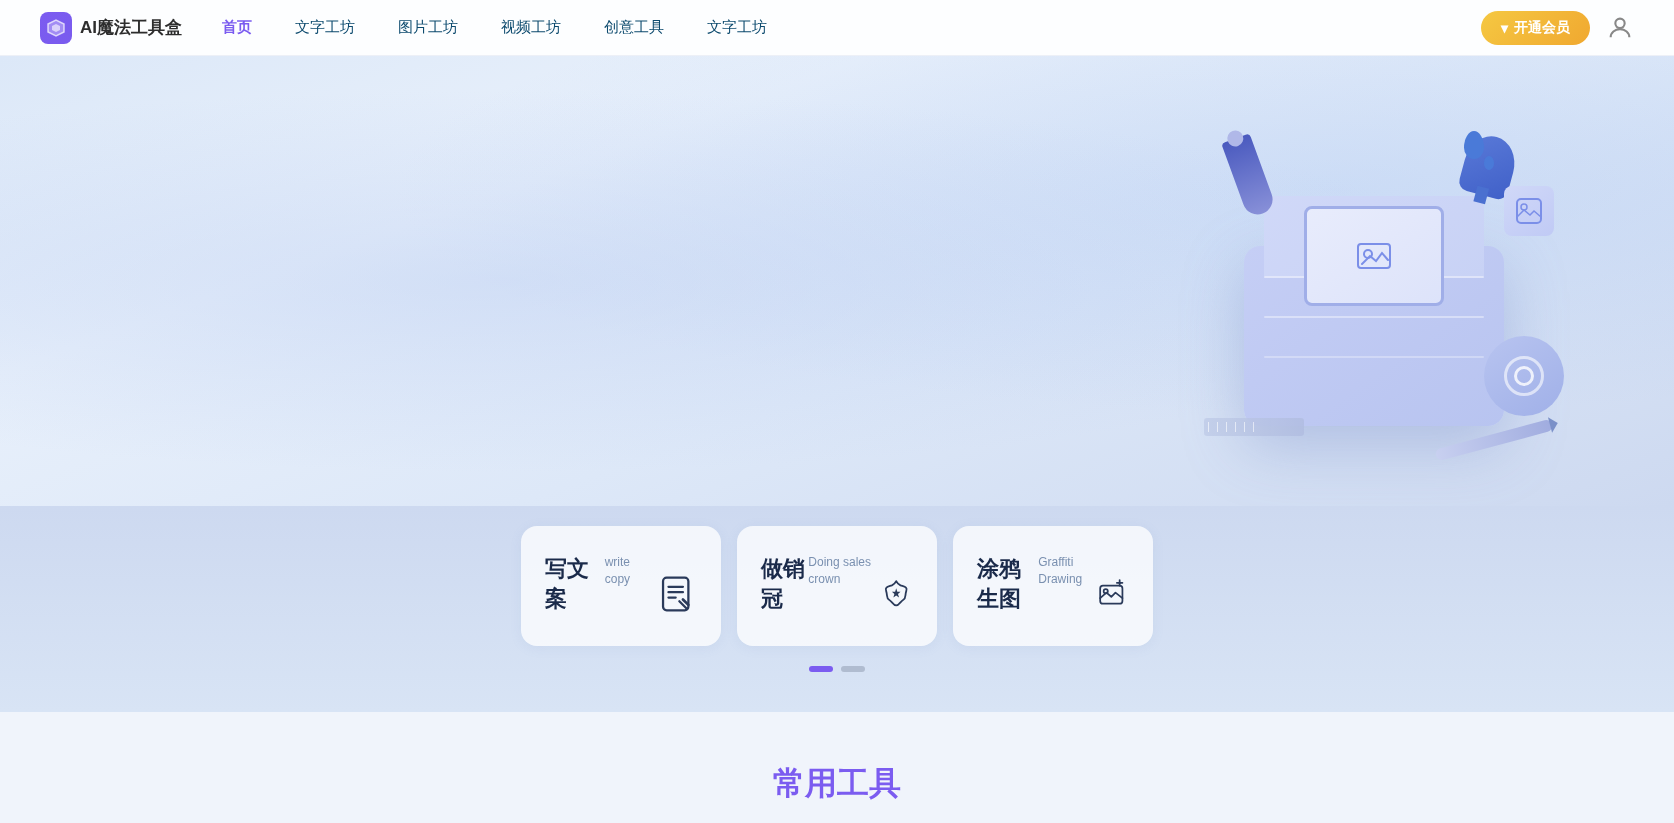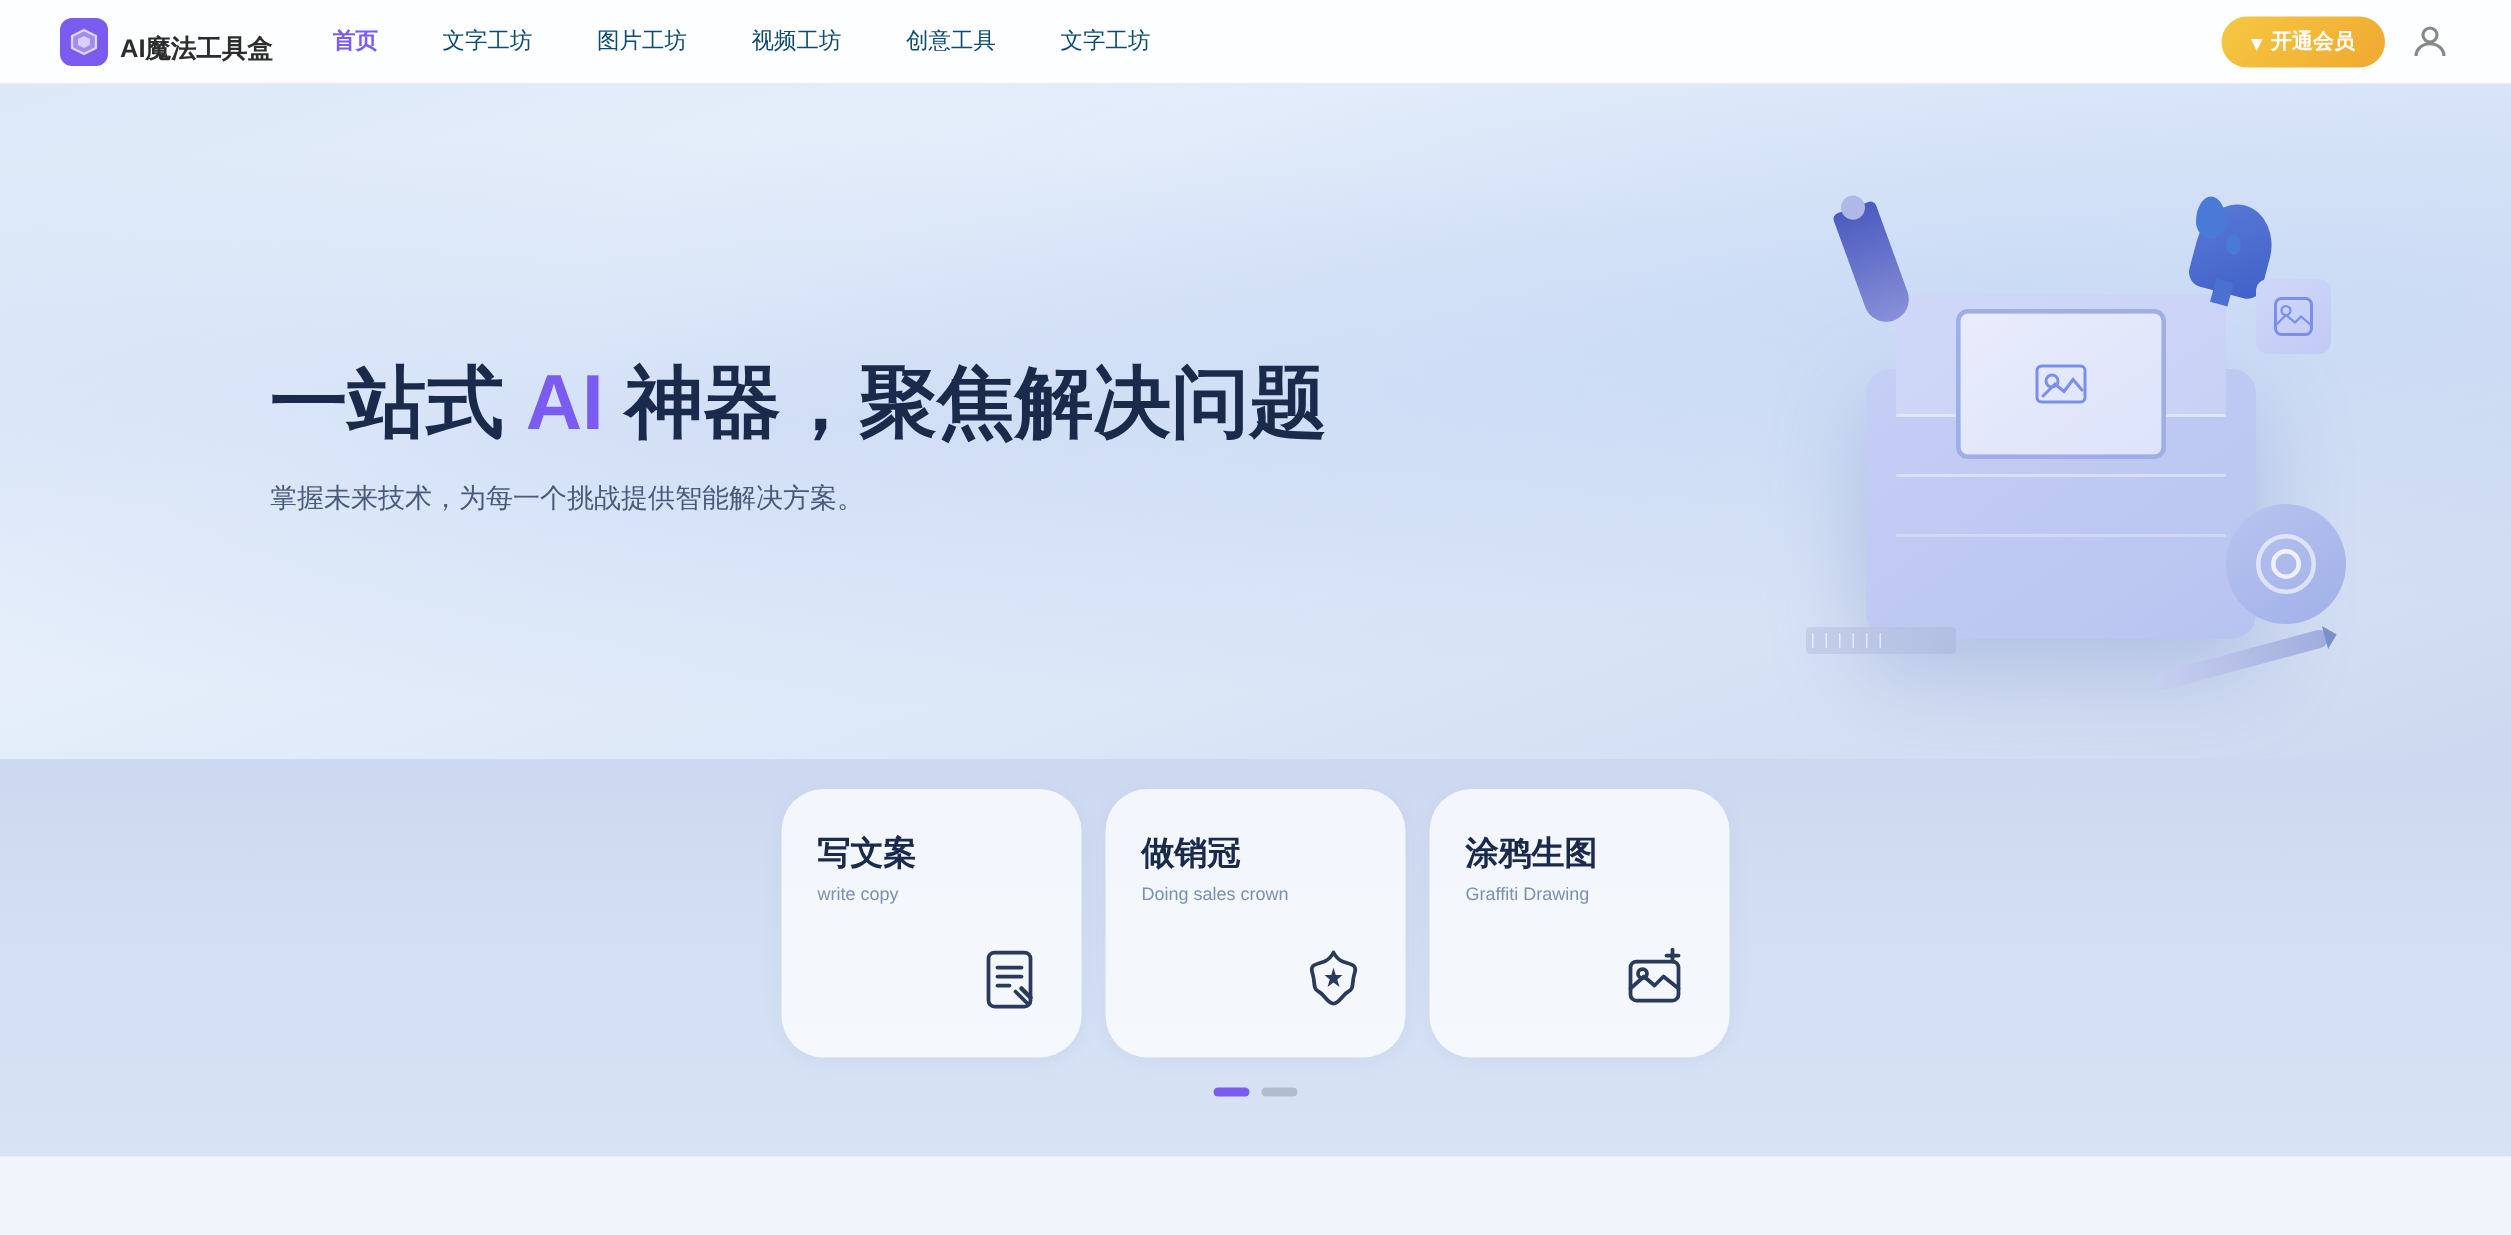--- a/index.html
+++ b/index.html
@@ -5,21 +5,21 @@
     * { margin: 0; padding: 0; box-sizing: border-box; }
     body { font-family: 'PingFang SC', 'Microsoft YaHei', sans-serif; background: #f0f4fb; overflow-x: hidden; }
 
     
     nav {
       position: fixed; top: 0; left: 0; right: 0; z-index: 100;
       background: rgba(255,255,255,0.85); backdrop-filter: blur(8px);
       display: flex; align-items: center; padding: 0 40px; height: 56px;
       border-bottom: 1px solid rgba(200,210,230,0.3);
     }
-    .nav-logo { display: flex; align-items: flex-end; gap: 8px; margin-right: 40px; }
+    .nav-logo { display: flex; align-items: center; gap: 8px; margin-right: 40px; }
     .nav-logo-icon { width: 32px; height: 32px; }
     .nav-logo-text { font-size: 17px; font-weight: 700; color: #2d2d2d; }
     .nav-links { display: flex; gap: 43px; flex: 1; }
     .nav-link { font-size: 15px; color: #0c4a6e; cursor: pointer; text-decoration: none; }
     .nav-link.active { color: #7b5cf0; font-weight: 600; }
     .nav-actions { display: flex; align-items: center; gap: 16px; }
     .btn-vip {
       background: linear-gradient(135deg, #f5c842, #f0a830);
       color: #fff; border: none; border-radius: 20px;
       padding: 8px 20px; font-size: 14px; cursor: pointer;
@@ -131,24 +131,24 @@
     
     .cards-section {
       background: linear-gradient(180deg, #cdd9f0 0%, #d8e4f5 100%);
       padding: 20px 80px 40px;
     }
     .cards-row {
       display: flex; gap: 16px; justify-content: center;
     }
     .card {
       background: rgba(255,255,255,0.75);
-      border-radius: 28px;
+      border-radius: 16px;
       padding: 28px 24px;
       flex: 1; max-width: 200px; min-width: 150px;
-      display: flex; flex-direction: column;
+      display: flex; flex-direction: row;
       align-items: flex-start;
       cursor: pointer;
       transition: box-shadow 0.2s;
       box-shadow: 0 2px 12px rgba(120,150,200,0.1);
     }
     .card-title { font-size: 22px; font-weight: 700; color: #1a2a4a; margin-bottom: 4px; }
     .card-subtitle { font-size: 12px; color: #7a90b0; margin-bottom: 24px; line-height: 1.4; }
 
     
     .dots { display: flex; justify-content: center; gap: 8px; margin-top: 20px; }
@@ -199,26 +199,20 @@
       <span>开通会员</span>
     </button>
     <svg class="user-icon" viewBox="0 0 24 24" fill="none" stroke="currentColor" stroke-width="1.8">
       <circle cx="12" cy="8" r="4"></circle>
       <path d="M4 20c0-4 3.6-7 8-7s8 3 8 7"></path>
     </svg>
   </div>
 </nav>
 
 <section class="hero">
-  <div class="hero-text">
-    <h1 class="hero-title">
-      <span>一站式 </span><span class="ai-highlight">AI</span><span> 神器，聚焦解决问题</span>
-    </h1>
-    <p class="hero-subtitle">掌握未来技术，为每一个挑战提供智能解决方案。</p>
-  </div>
   <div class="hero-image">
     <div class="illustration">
 
       <div class="ill-base">
 
         <div style="position:absolute;top:30px;left:20px;right:20px;height:2px;background:rgba(255,255,255,0.5);border-radius:1px;"></div>
         <div style="position:absolute;top:70px;left:20px;right:20px;height:2px;background:rgba(255,255,255,0.4);border-radius:1px;"></div>
         <div style="position:absolute;top:110px;left:20px;right:20px;height:2px;background:rgba(255,255,255,0.3);border-radius:1px;"></div>
       </div>
       <div class="ill-top"></div>

